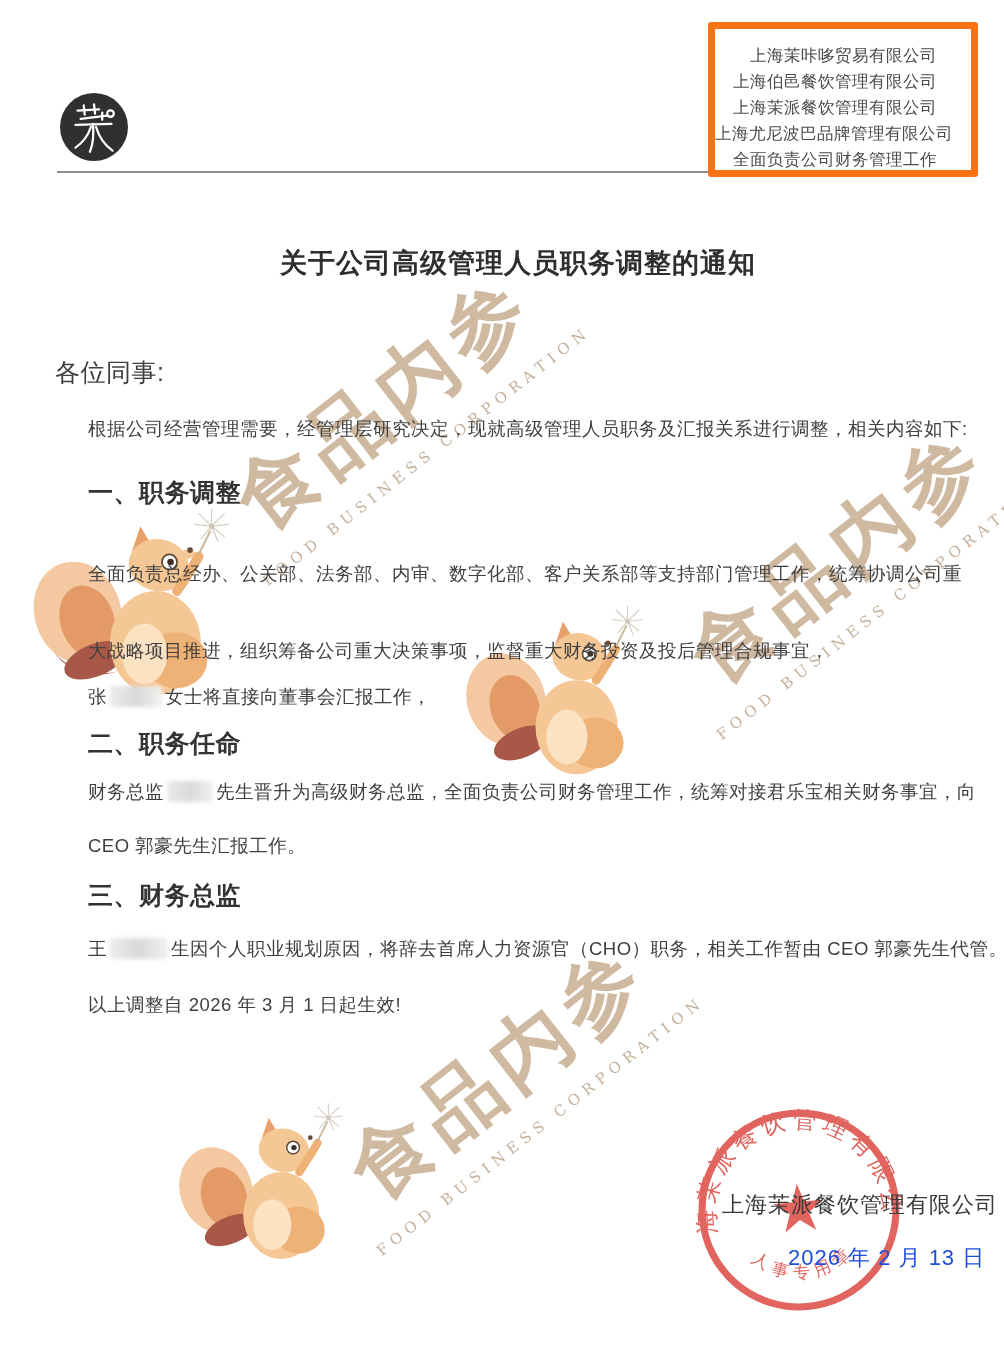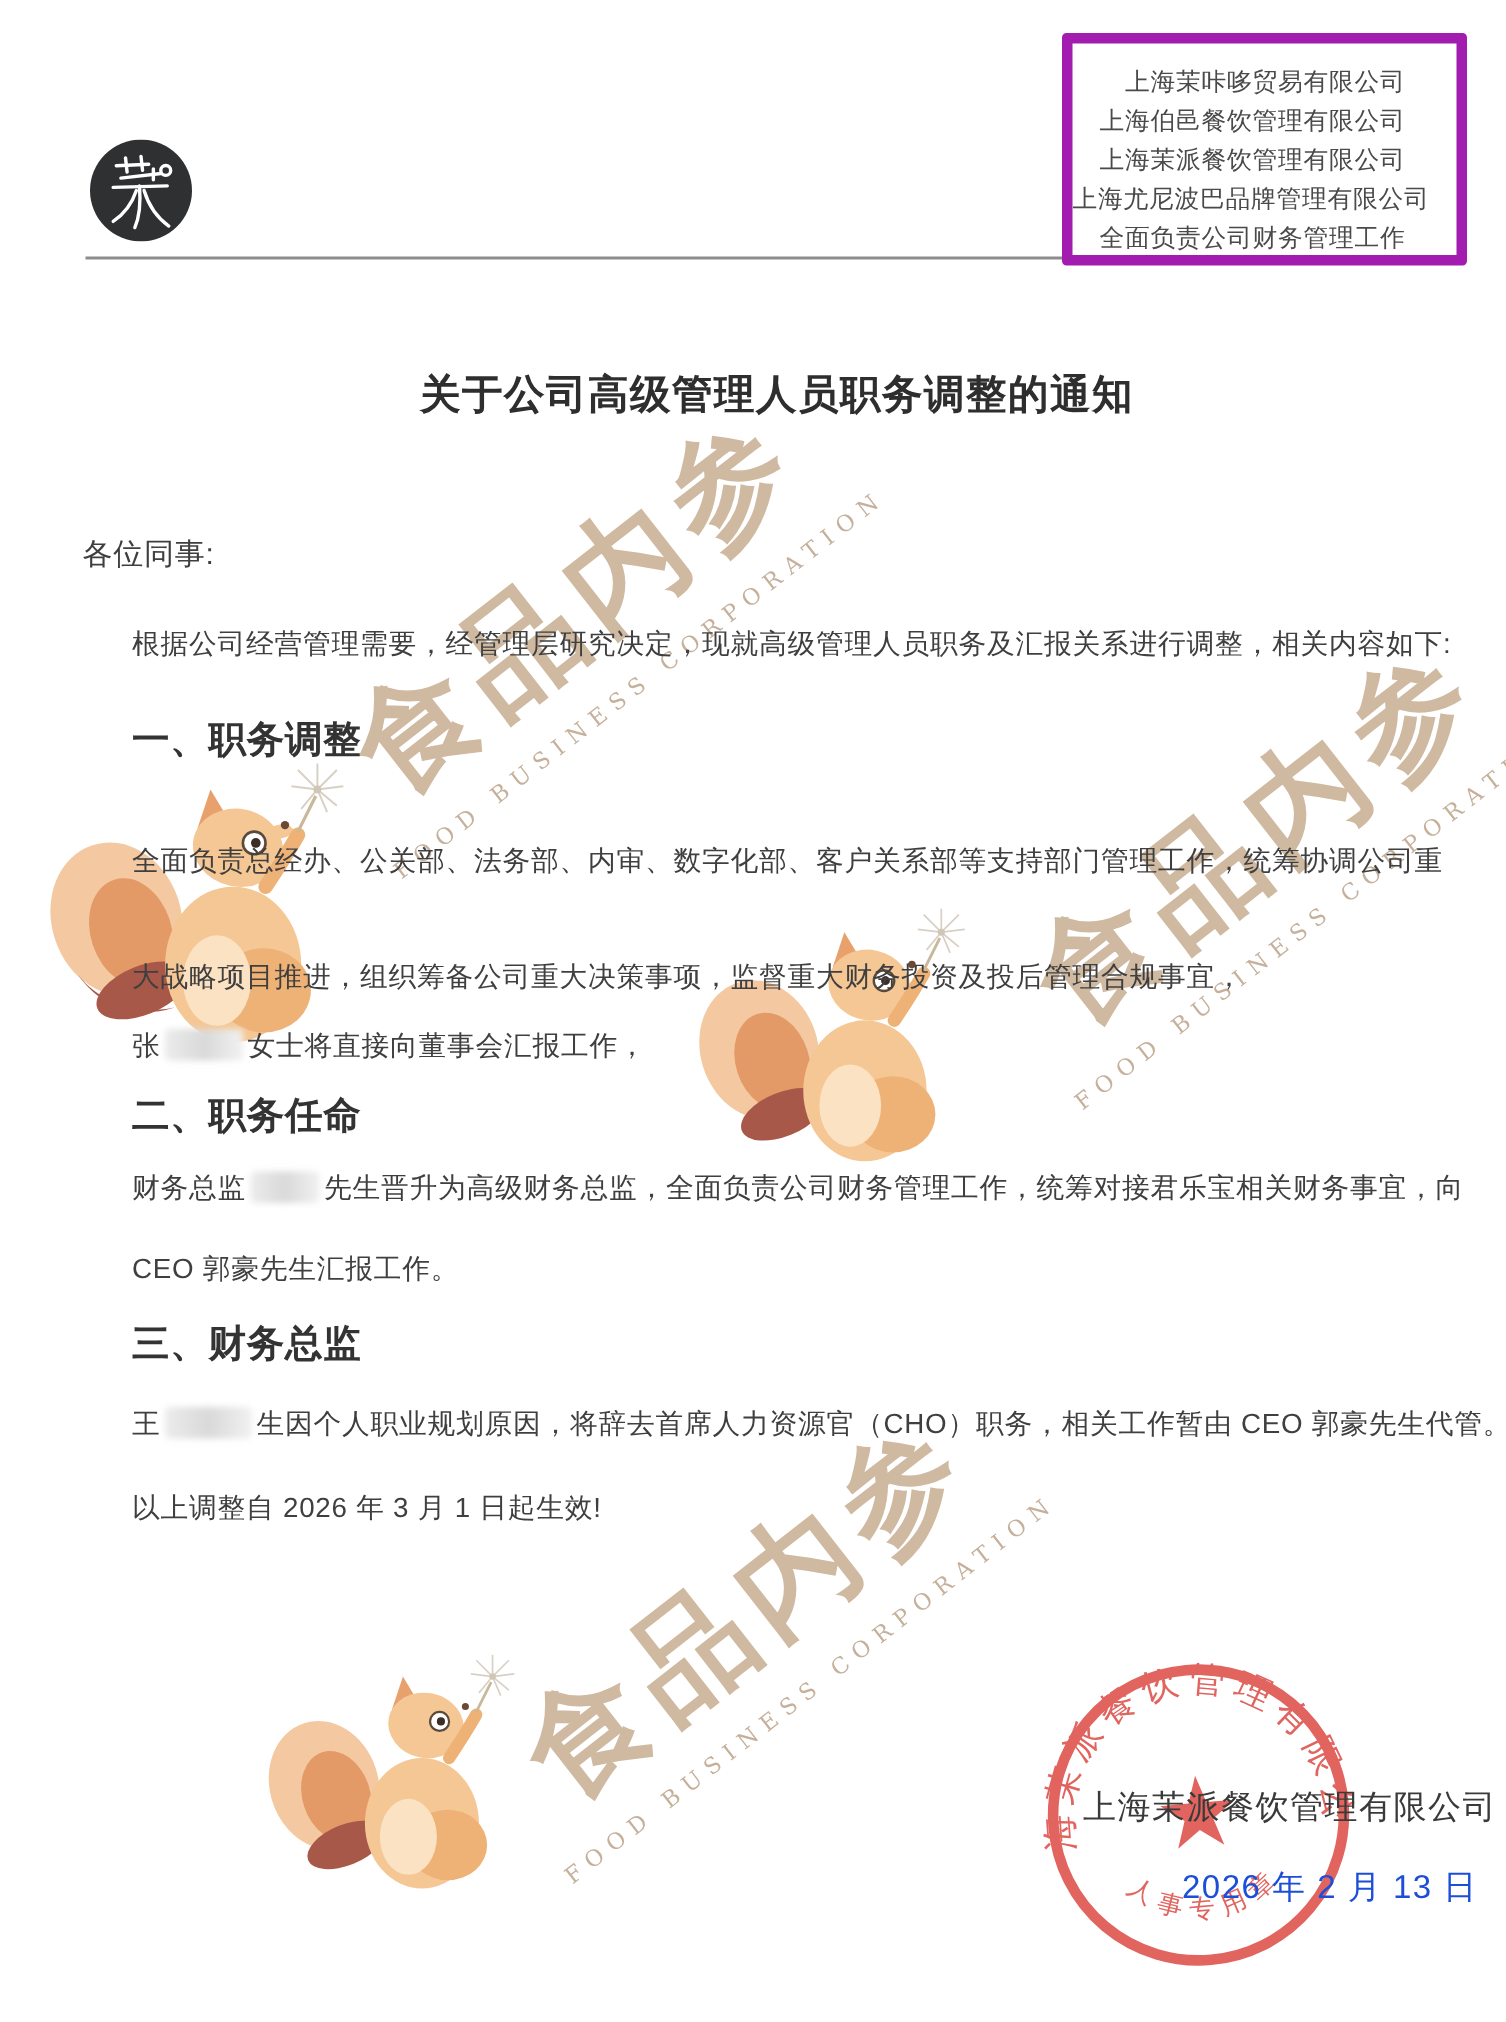--- a/index.html
+++ b/index.html
@@ -7,21 +7,21 @@
     position:relative;width:1004px;height:1348px;margin:0 auto;
     background:#ffffff;overflow:hidden;
     font-family:"Liberation Sans","DejaVu Sans",sans-serif;
     color:#3f3f3f;
   }
   
   .logo{position:absolute;left:60px;top:93px;width:68px;height:68px;}
   .divider{position:absolute;left:57px;top:171px;width:656px;height:2px;background:#8d8d8d;}
   .company-box{
     position:absolute;left:708px;top:22px;width:270px;height:155px;
-    border:7px solid #a21caf;border-radius:3px;box-sizing:border-box;
+    border:7px solid #f97316;border-radius:3px;box-sizing:border-box;
     display:flex;flex-direction:column;justify-content:center;
     padding-right:34px;padding-top:14px;
   }
   .company-box .co{
     text-align:right;font-size:16.5px;line-height:26px;color:#4a4a4a;
     white-space:nowrap;letter-spacing:0.5px;
   }
   
   .doc-title{
     position:absolute;left:0;top:245px;width:100%;text-align:center;
@@ -38,21 +38,21 @@
   .wm1{left:392px;top:412px;}
   .wm2{left:846px;top:566px;}
   .wm3{left:506px;top:1082px;}
   
   .squirrel{position:absolute;z-index:2;pointer-events:none;}
   .sq1{left:28px;top:478px;width:216px;height:250px;}
   .sq2{left:460px;top:598px;width:198px;height:186px;}
   .sq3{left:166px;top:1096px;width:198px;height:172px;}
   
   .tline{position:absolute;left:88px;z-index:3;font-size:18.5px;letter-spacing:0.5px;white-space:nowrap;color:#3f3f3f;}
-  .salutation{left:55px;top:356px;font-size:20px;}
+  .salutation{left:55px;top:356px;font-size:25px;}
   .intro{top:416px;}
   .h-sec{font-weight:bold;font-size:25px;color:#333;}
   .h1{top:476px;}
   .p2{top:528px;}
   .p3{top:561px;}
   .p4{top:638px;}
   .p5{top:684px;}
   .h2{top:727px;}
   .p6{top:779px;}
   .p7{top:833px;}

